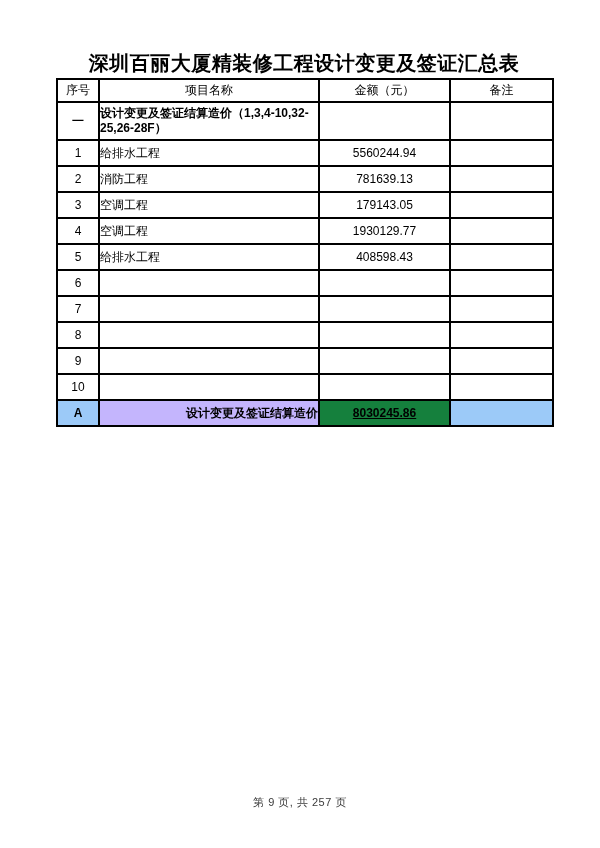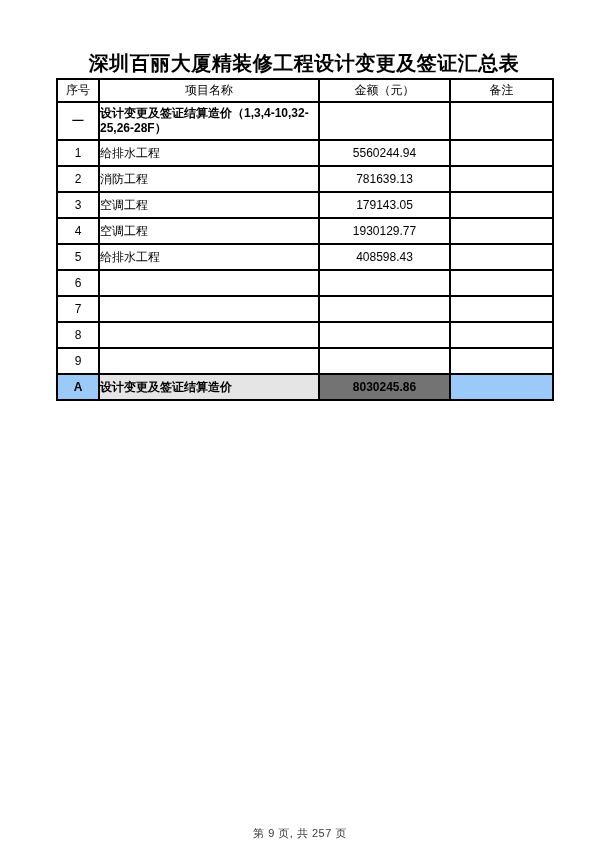--- a/index.html
+++ b/index.html
@@ -44,21 +44,21 @@
   tr.sec     { height:38px; }
   tr.data    { height:26px; }
   tr.total   { height:26px; }
   td.no   { text-align:center; }
   td.name { text-align:left; padding:1px 4px; line-height:15px; }
   td.amt  { text-align:center; padding-right:5px; }
   td.note { }
   tr.sec td, tr.total td { font-weight:bold; }
   .footer {
     position:absolute;
-    left:0; bottom:7px;
+    left:0; bottom:38px;
     width:100%;
     text-align:center;
     font-size:11px;
     color:#3a3a3a;
     letter-spacing:0.5px;
   }
 </style>
 </head>
 <body>
 
@@ -135,24 +135,30 @@
         <td class="name"></td>
         <td class="amt"></td>
         <td class="note"></td>
       </tr>
       <tr class="data">
         <td class="no">9</td>
         <td class="name"></td>
         <td class="amt"></td>
         <td class="note"></td>
       </tr>
+      <tr class="data">
+        <td class="no">10</td>
+        <td class="name"></td>
+        <td class="amt"></td>
+        <td class="note"></td>
+      </tr>
 
       <tr class="total">
         <td class="no" style="background: rgb(156, 202, 248);">A</td>
-        <td class="name" style="background: #e5e5e5;">设计变更及签证结算造价</td>
-        <td class="amt" style="background: #737373;">8030245.86</td>
+        <td class="name" style="background: #c4b5fd; text-align: right;">设计变更及签证结算造价</td>
+        <td class="amt" style="background: #15803d; text-decoration: underline;">8030245.86</td>
         <td class="note" style="background: rgb(156, 202, 248);"></td>
       </tr>
     </tbody>
   </table>
 
   <div class="footer">第 9 页, 共 257 页</div>
 </div>
 
 </body></html>

